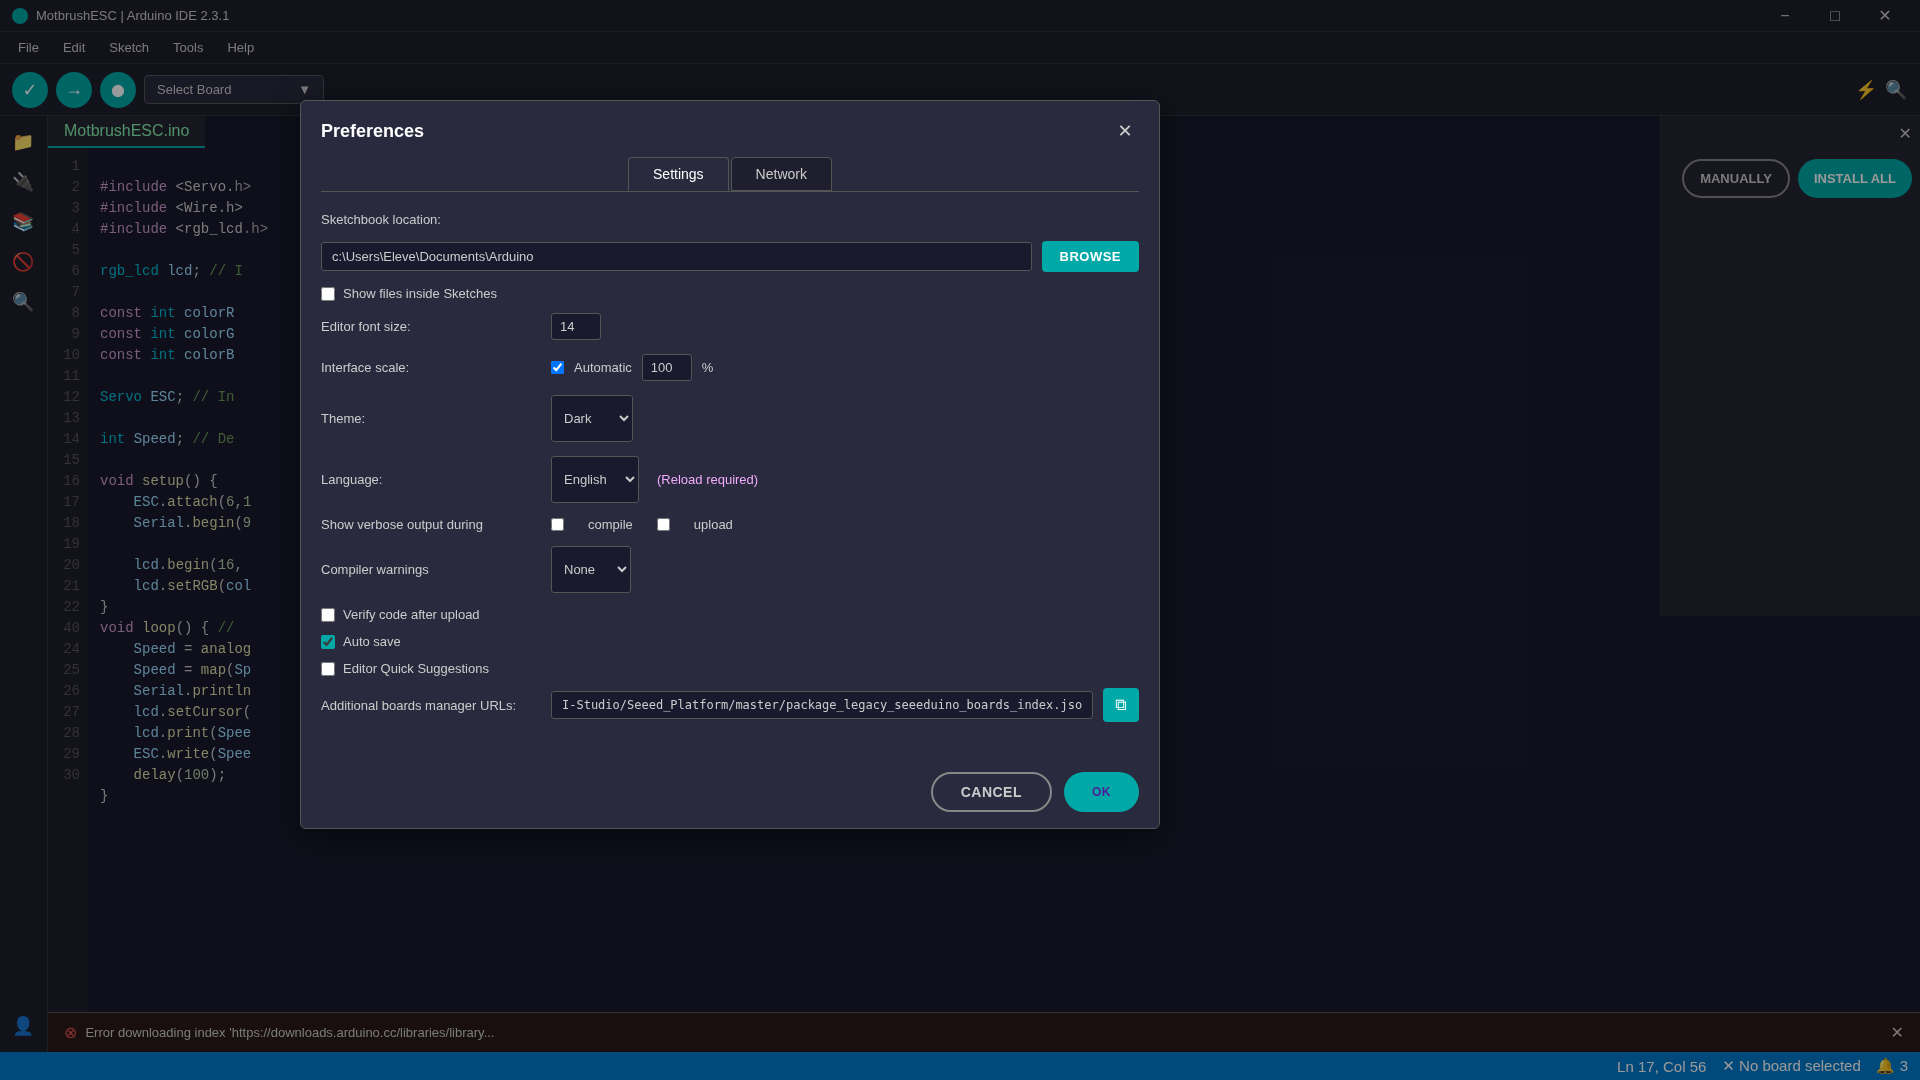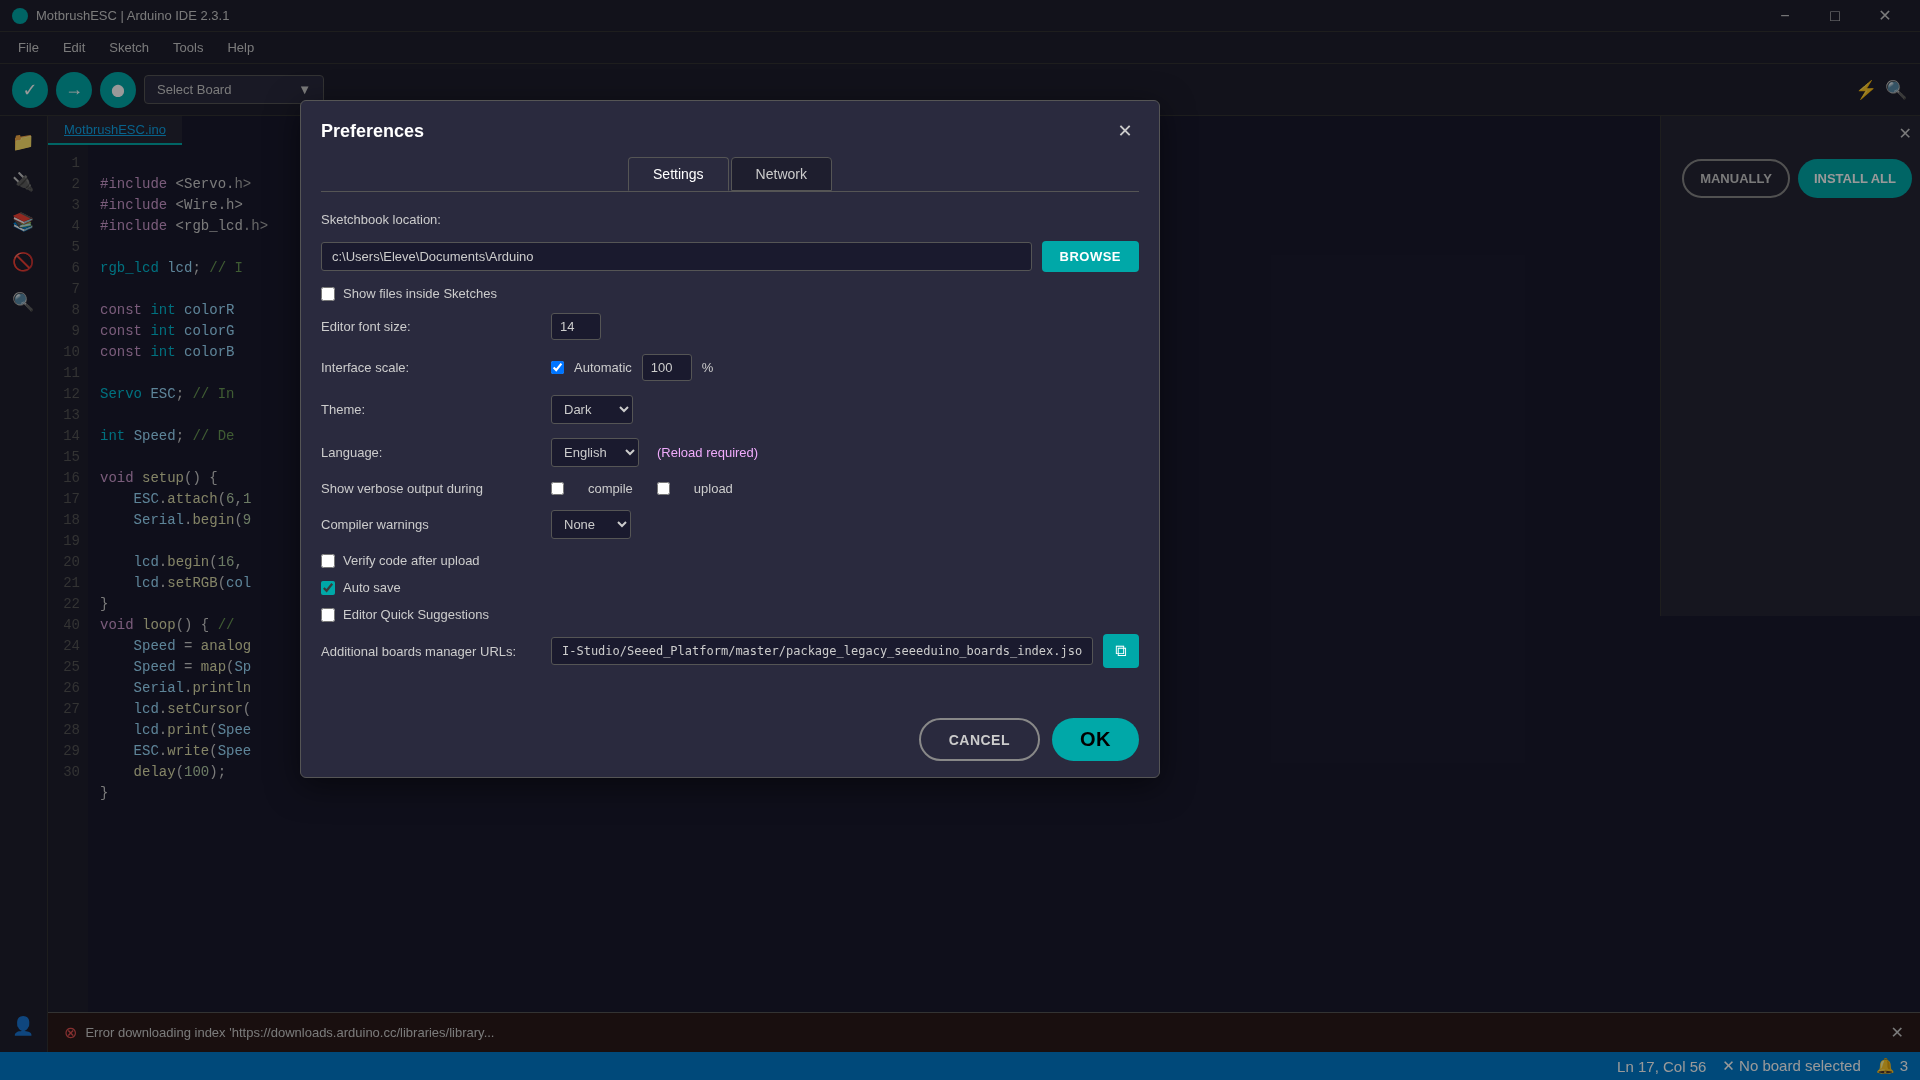--- a/index.html
+++ b/index.html
@@ -147,25 +147,24 @@
     
     .editor-area {
       flex: 1;
       background: #1a1a2e;
       overflow: hidden;
       position: relative;
     }
     .file-tab {
       background: #252535;
       padding: 6px 16px;
-      font-size: 13px;
-      color: #0ea5e9;
+      font-size: 16px;
+      color: #86efac;
       border-bottom: 2px solid #00a8a8;
       display: inline-block;
-      text-decoration: underline;
     }
     .code-editor {
       display: flex;
       height: 100%;
       font-family: 'Courier New', monospace;
       font-size: 14px;
     }
     .line-numbers {
       background: #1e1e2e;
       padding: 8px 8px 8px 12px;
@@ -328,21 +327,21 @@
     }
     .form-checkbox-row input[type="checkbox"] {
       width: 14px;
       height: 14px;
       accent-color: #00a8a8;
     }
     .form-select {
       background: #1a1a2e;
       border: 1px solid #555;
       color: #ccc;
-      padding: 5px 8px;
+      padding: 14px 8px;
       border-radius: 3px;
       font-size: 13px;
     }
     .font-size-input {
       width: 50px;
       background: #1a1a2e;
       border: 1px solid #555;
       color: #ccc;
       padding: 5px 8px;
       border-radius: 3px;
@@ -400,25 +399,25 @@
       padding: 10px 28px;
       border-radius: 24px;
       cursor: pointer;
       font-size: 14px;
       font-weight: bold;
       letter-spacing: 0.5px;
     }
     .btn-ok {
       background: #00a8a8;
       border: none;
-      color: #000000;
+      color: #4c1d95;
       padding: 10px 28px;
       border-radius: 24px;
       cursor: pointer;
-      font-size: 20px;
+      font-size: 12px;
       font-weight: bold;
       letter-spacing: 0.5px;
     }
 
     
     .right-panel {
       position: absolute;
       right: 0;
       top: 116px;
       width: 260px;

